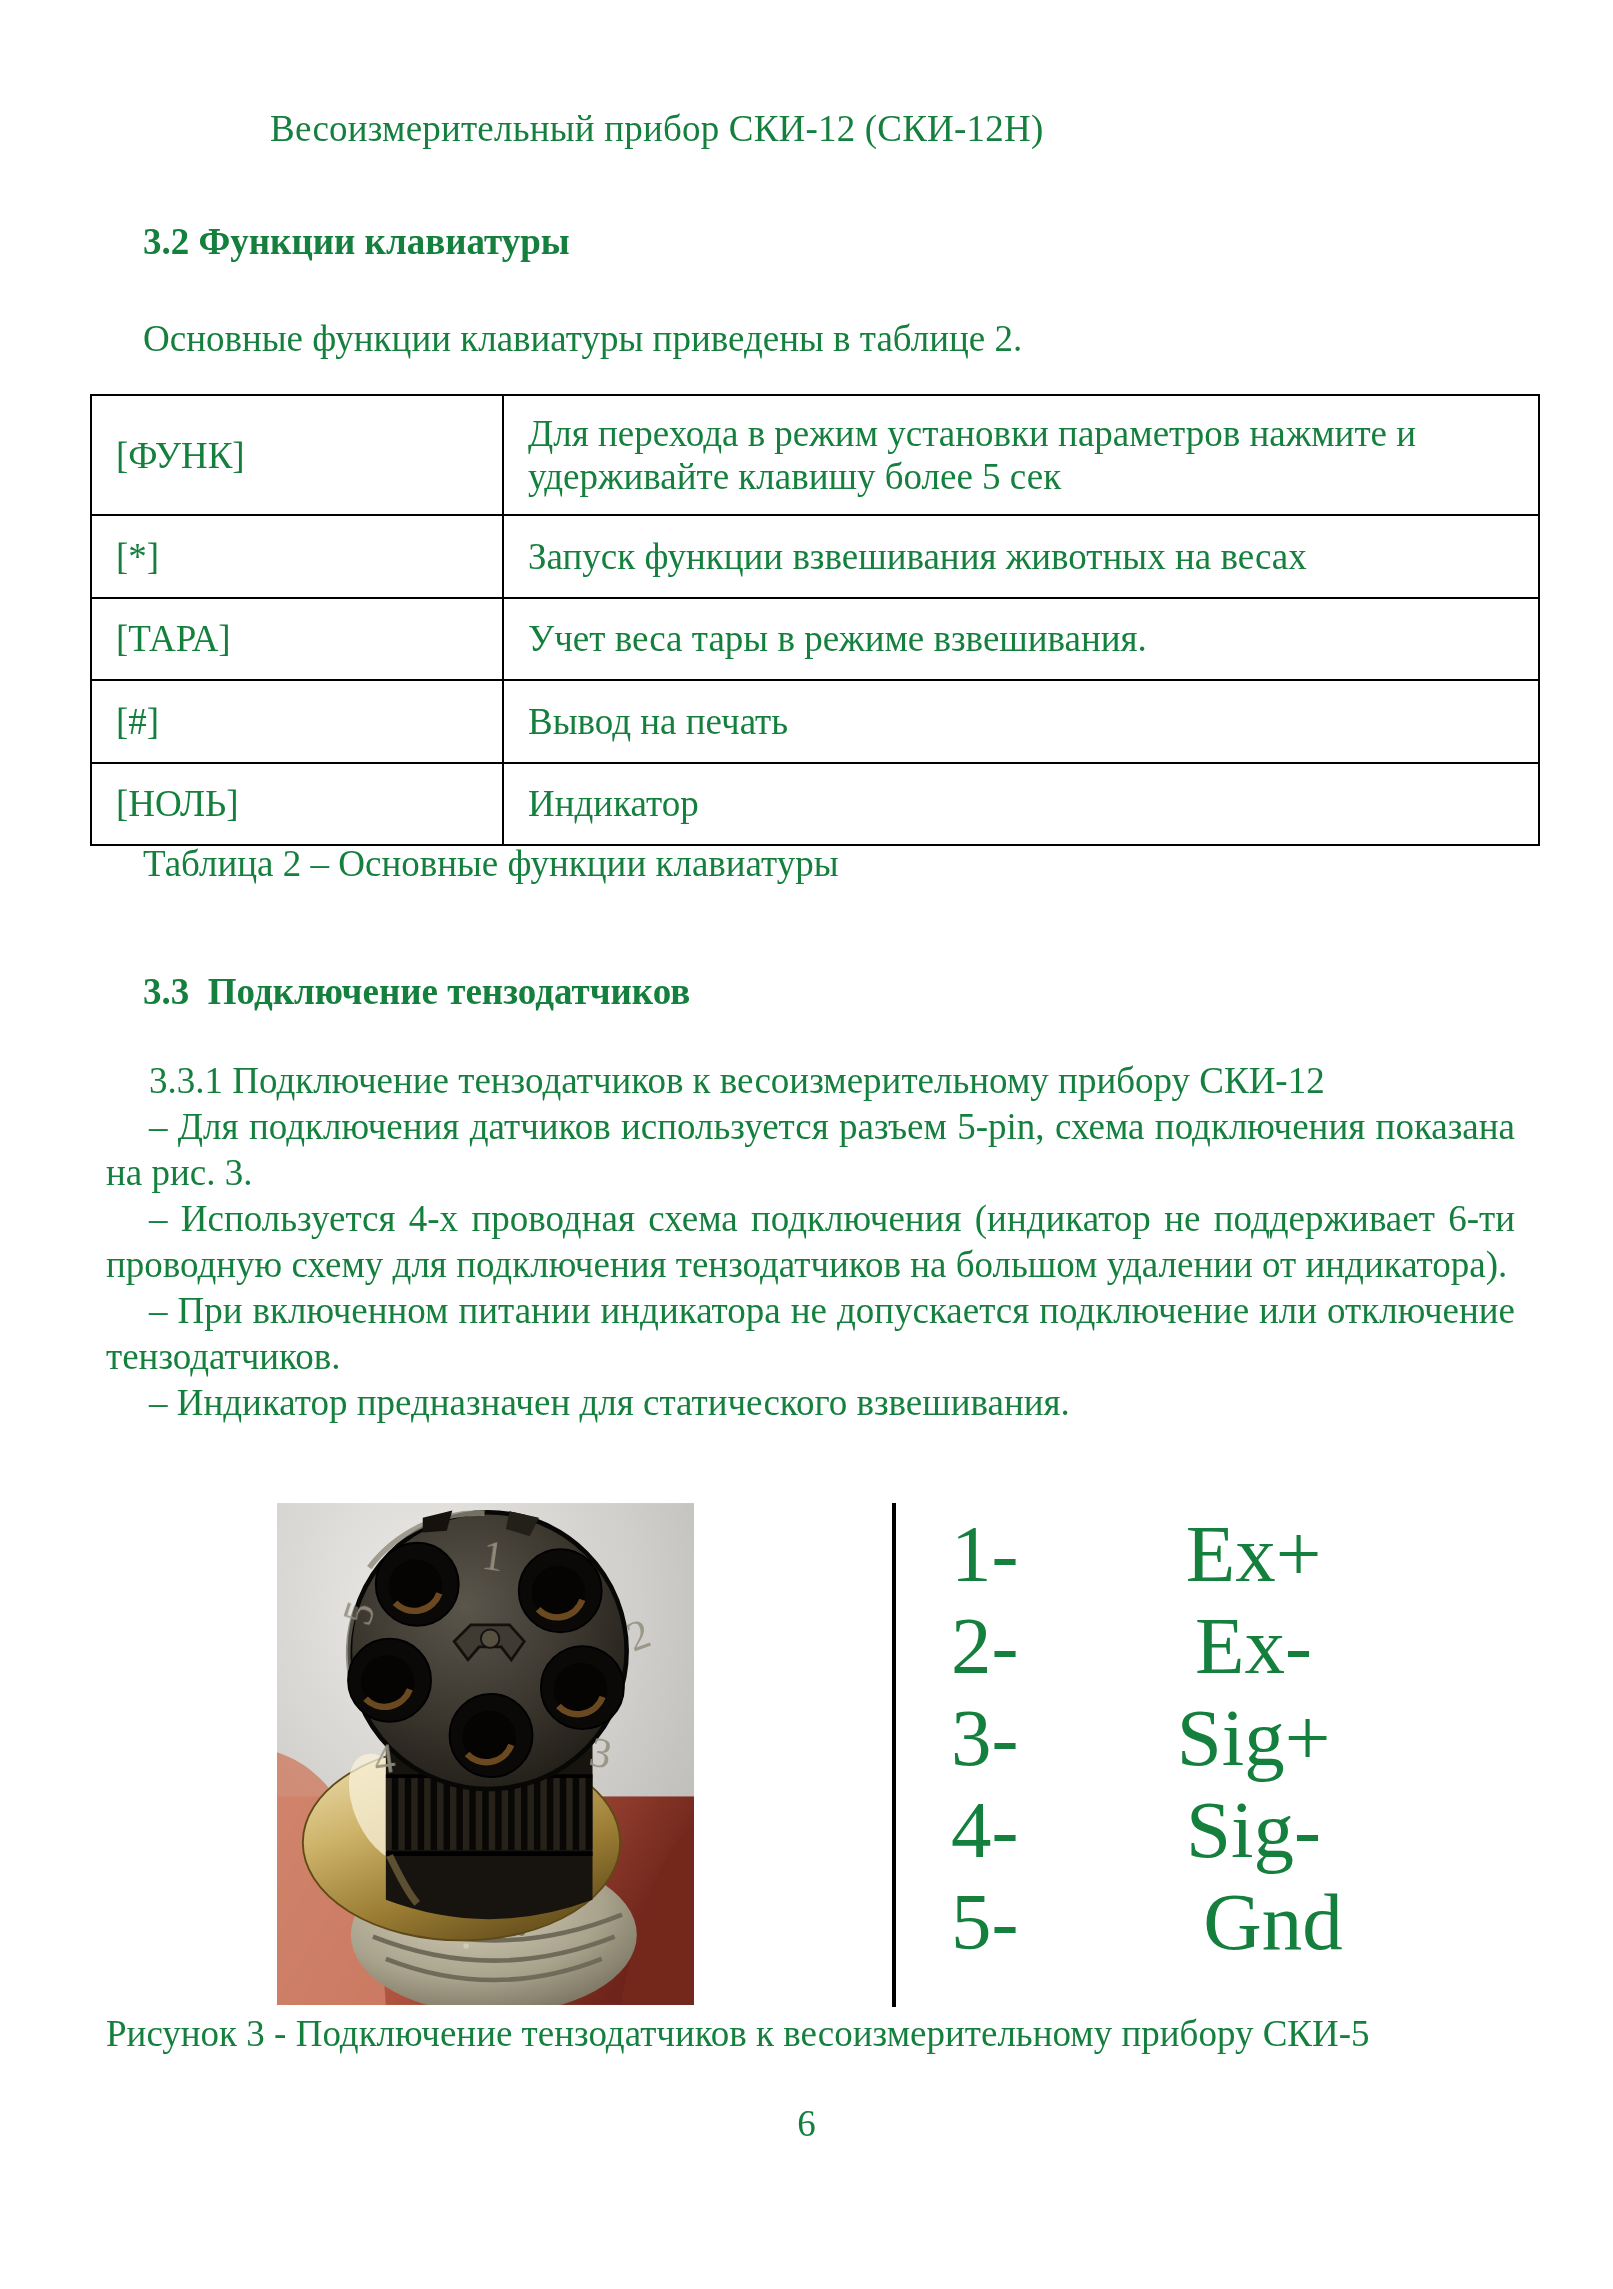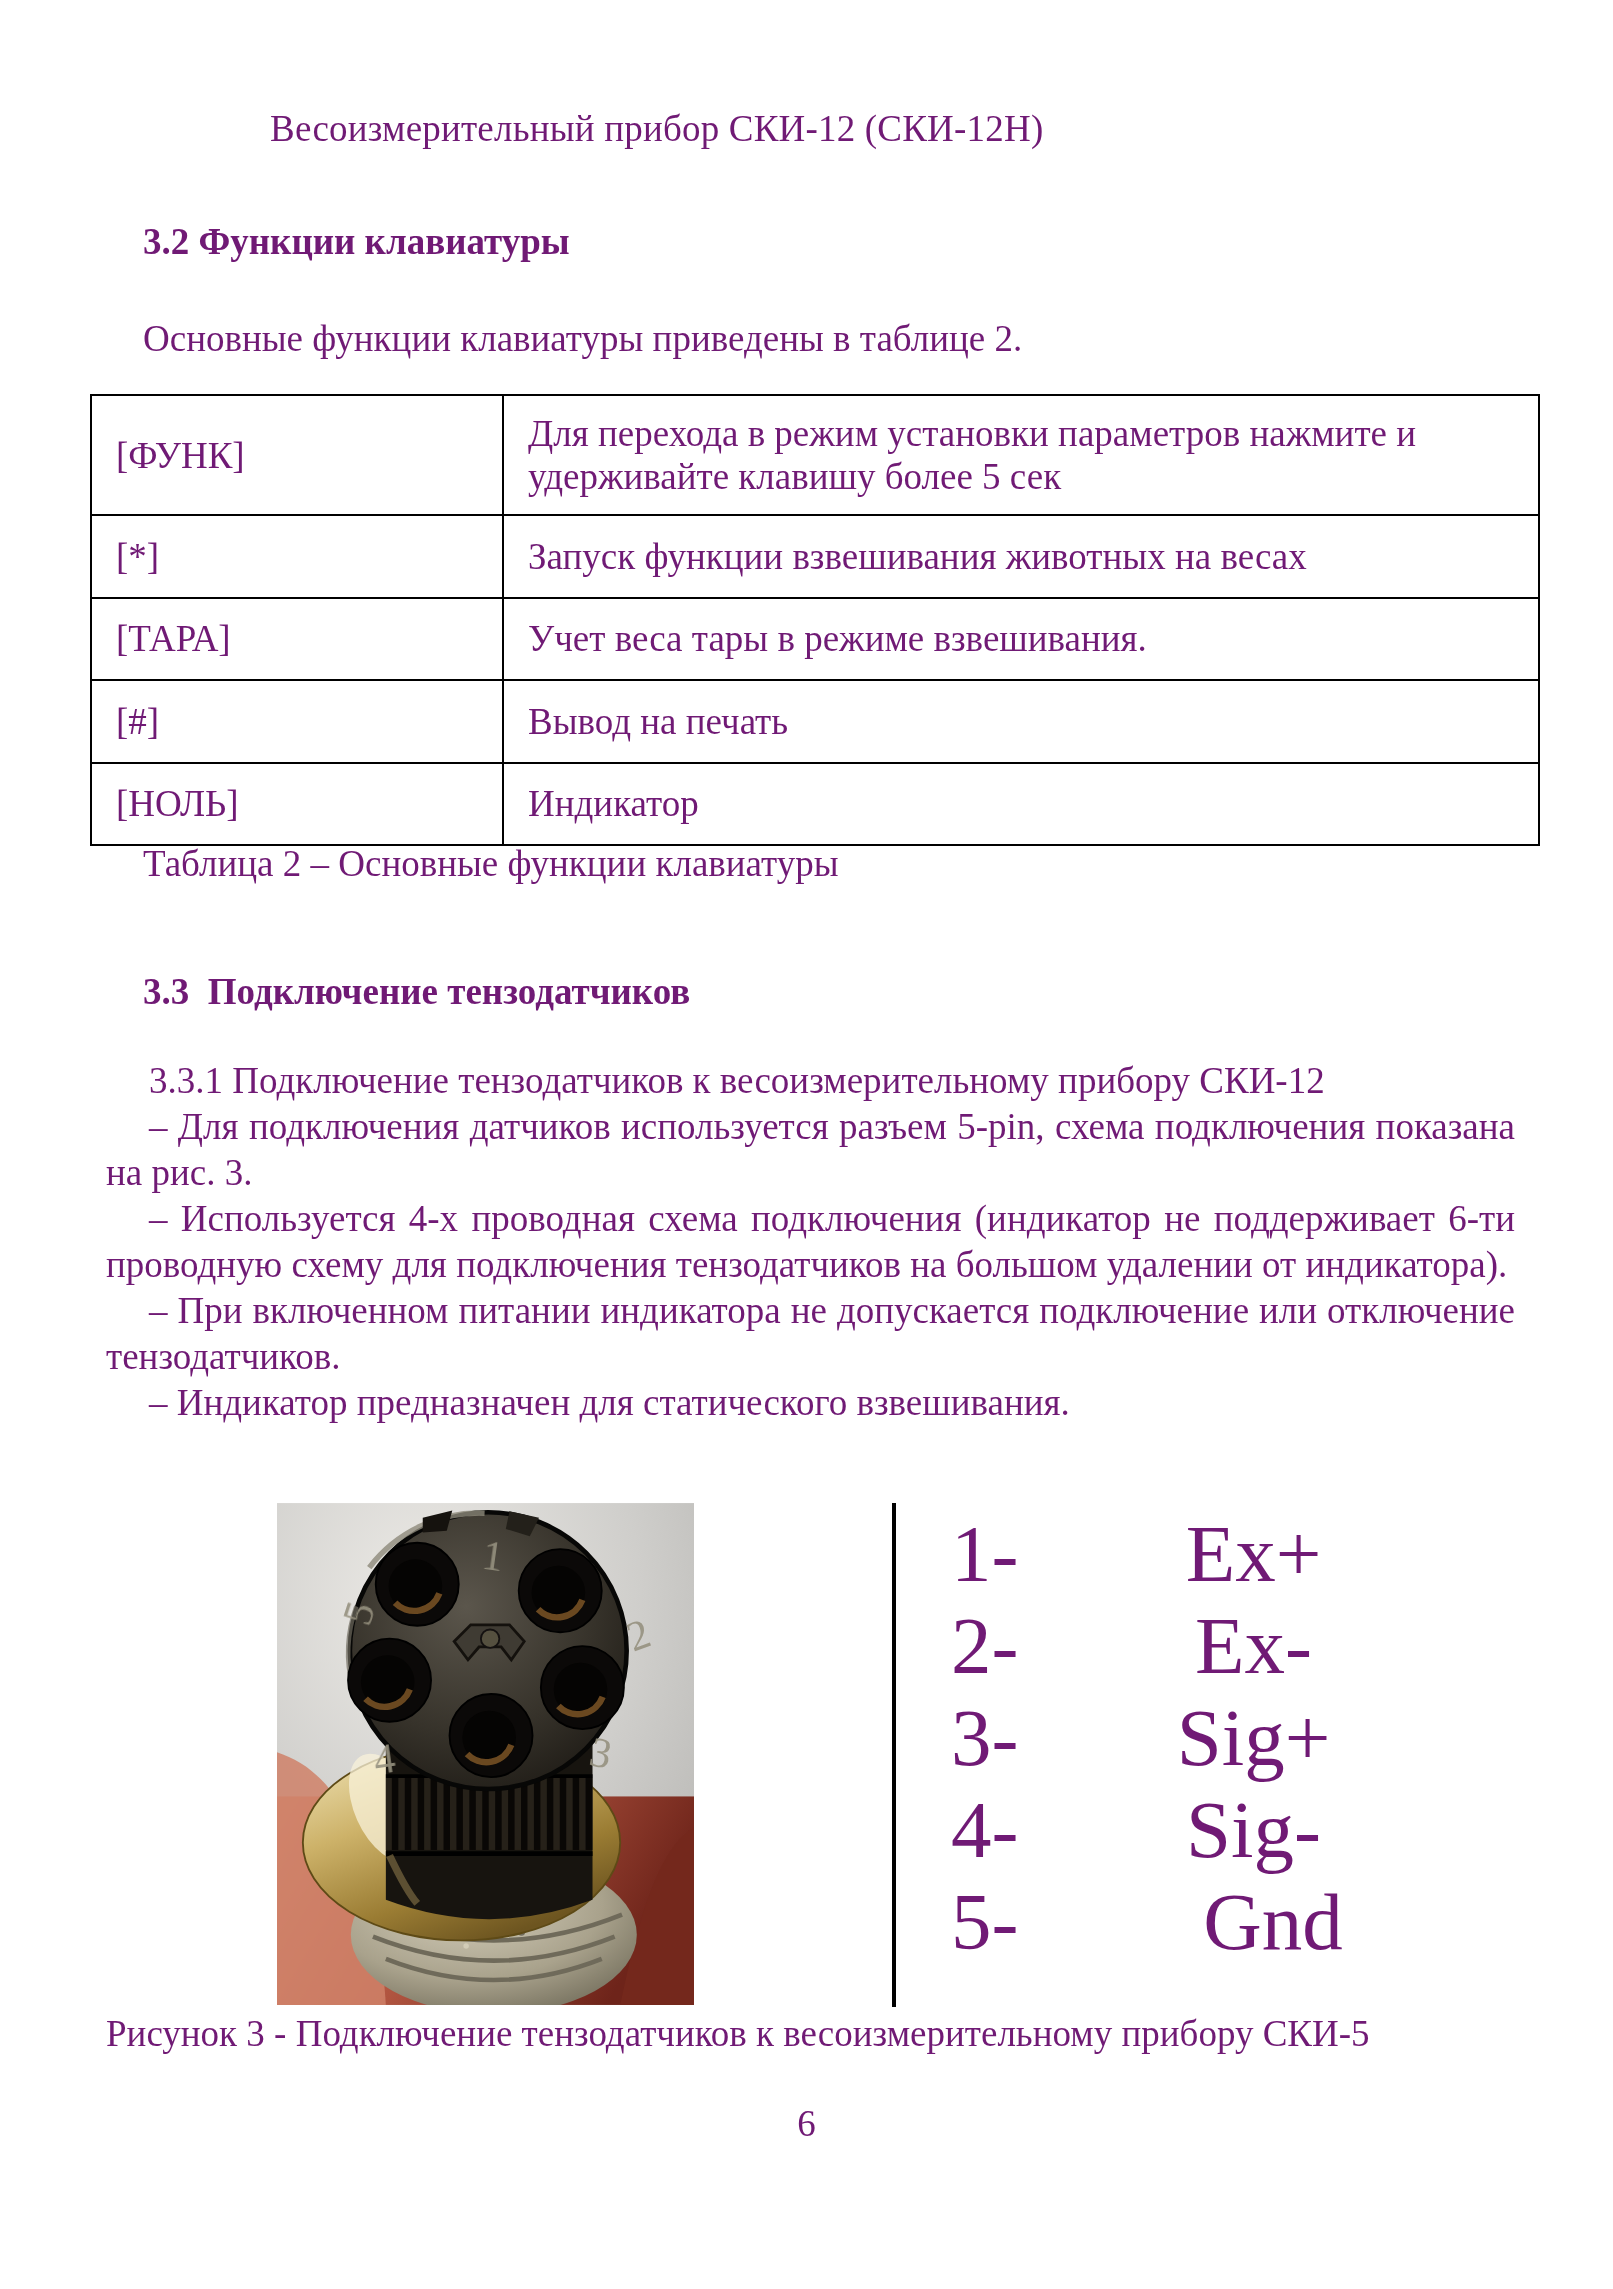--- a/index.html
+++ b/index.html
@@ -1,21 +1,21 @@
 <!DOCTYPE html>
 <html style="font-size:14.8px"><head>
 <meta charset="utf-8">
 <style>
   html,body { margin:0; padding:0; background:#888; }
   .page {
     position:relative;
     width:1613px; height:2290px;
     background:#ffffff;
     font-family:"Liberation Serif","DejaVu Serif",serif;
-    color:#701a75;
+    color:#15803d;
     overflow:hidden;
   }
   .abs { position:absolute; }
   .doc-header {
     top:107px; left:270px;
     font-size:37px; letter-spacing:0.2px;
   }
   .h-sec { font-weight:bold; font-size:37px; }
   .h32 { top:220px; left:143px;text-align:right; }
   .intro { top:317px; left:143px; font-size:37px; }

